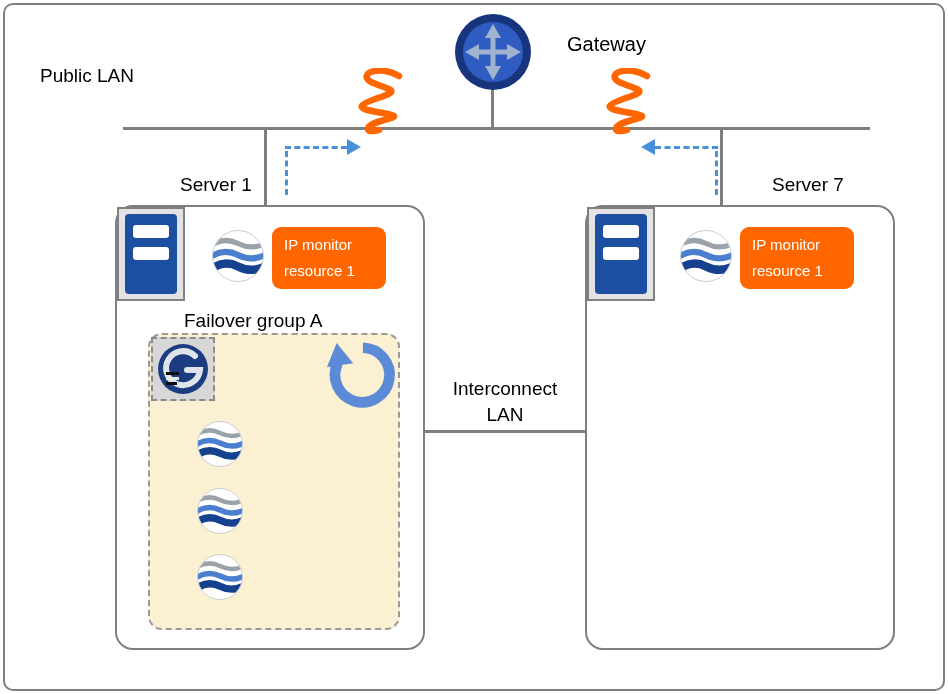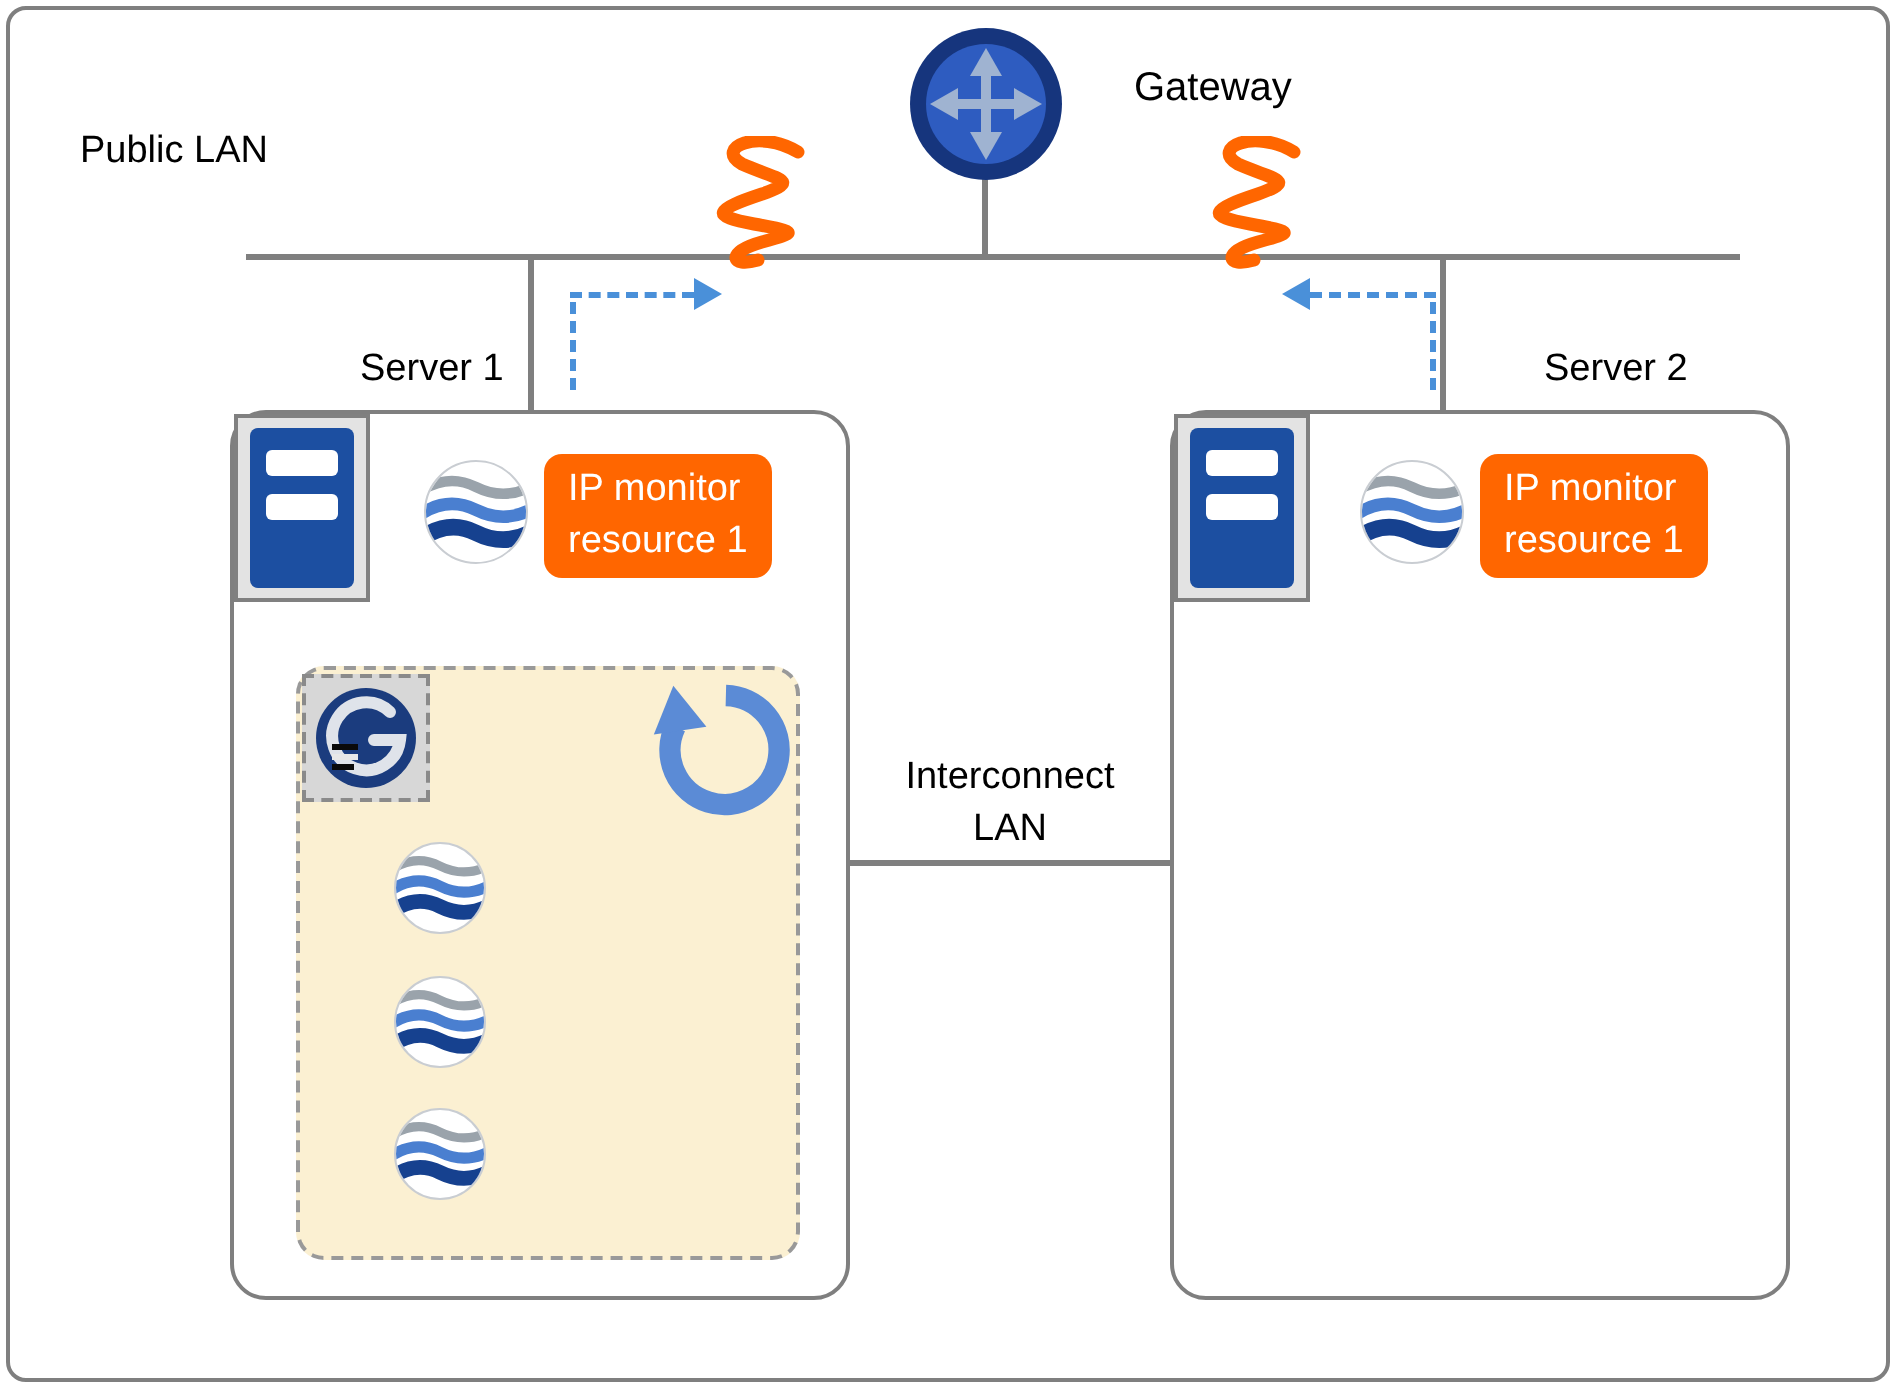--- a/index.html
+++ b/index.html
@@ -14,21 +14,21 @@
                border:2px solid #7f7f7f; border-radius:18px; }
   .server-icon { position:absolute; width:68px; height:94px; background:#e3e3e3;
                  border:2px solid #808080; display:flex; align-items:center; justify-content:center; z-index:3; }
   .tower { width:52px; height:80px; background:#1c4fa1; border-radius:4px;
            padding-top:11px; display:flex; flex-direction:column; gap:9px; align-items:center; }
   .slot  { width:36px; height:13px; background:#fff; border-radius:3px; }
   .wave-icon { position:absolute; border-radius:50%; overflow:hidden; background:#fff;
                border:1px solid #c9cdd2; z-index:3; }
   .wave-icon svg { display:block; width:100%; height:100%; }
   .badge { position:absolute; width:114px; height:62px; background:#ff6600; border-radius:9px;
-           color:#fff; font-size:19px; line-height:26px; padding:5px 0 0 12px; z-index:3; }
+           color:#fff; font-size:15px; line-height:26px; padding:5px 0 0 12px; z-index:3; }
   .groupbox { position:absolute; left:148px; top:333px; width:252px; height:297px;
               background:#fbf0d2; border:2px dashed #999; border-radius:14px; z-index:1; }
   .group-icon { position:absolute; left:151px; top:337px; width:64px; height:64px;
                 background:#d7d7d7; border:2px dashed #8a8a8a; display:flex;
                 align-items:center; justify-content:center; z-index:4; }
   .dash-v { position:absolute; width:0; border-left:3px dashed #4a90d9; z-index:4; }
   .dash-h { position:absolute; height:0; border-top:3px dashed #4a90d9; z-index:4; }
   .arr-right { position:absolute; width:0; height:0; border-top:8px solid transparent;
                border-bottom:8px solid transparent; border-left:14px solid #4a90d9; z-index:4; }
   .arr-left  { position:absolute; width:0; height:0; border-top:8px solid transparent;
@@ -82,21 +82,21 @@
 
   <div class="dash-v" style="left:285px; top:151px; height:44px;"></div>
   <div class="dash-h" style="left:285px; top:146px; width:62px;"></div>
   <div class="arr-right" style="left:347px; top:139px;"></div>
 
   <div class="dash-h" style="left:655px; top:146px; width:63px;"></div>
   <div class="arr-left" style="left:641px; top:139px;"></div>
   <div class="dash-v" style="left:715px; top:151px; height:44px;"></div>
 
   <div class="label" style="left:157px; top:172px;margin-left:23px;">Server 1</div>
-  <div class="label" style="left:772px; top:172px;">Server 2</div>
+  <div class="label" style="left:772px; top:172px;">Server 7</div>
 
   <div class="serverbox" style="left:115px; top:205px;"></div>
   <div class="serverbox" style="left:585px; top:205px;"></div>
 
   <div class="server-icon" style="left:117px; top:207px;">
     <div class="tower">
       <div class="slot"></div>
       <div class="slot"></div>
     </div>
   </div>
@@ -124,20 +124,21 @@
       <path d="M -4 15 Q 10 5 24 12 T 52 11" stroke="#9aa3ab" stroke-width="5" fill="none"></path>
       <path d="M -4 26 Q 10 16 24 23 T 52 22" stroke="#4a7fd0" stroke-width="6" fill="none"></path>
       <path d="M -4 38 Q 10 27 24 34 T 52 33" stroke="#16418f" stroke-width="8" fill="none"></path>
     </svg>
   </div>
   <div class="badge" style="left:740px; top:227px;">
     <div>IP monitor</div>
     <div>resource 1</div>
   </div>
 
+  <div class="label" style="left:184px; top:308px;">Failover group A</div>
   <div class="groupbox"></div>
 
   <div class="group-icon">
     <svg viewBox="0 0 52 52" width="52" height="52">
       <circle cx="26" cy="26" r="25" fill="#1b3c7e"></circle>
       <path d="M 38 13 A 17 17 0 1 0 43 27 L 30 27" fill="none" stroke="#dfe3ea" stroke-width="6" stroke-linecap="round"></path>
       <rect x="9" y="29" width="13" height="3" fill="#0a0a0a"></rect>
       <rect x="9" y="34" width="13" height="3" fill="#e8e8e8"></rect>
       <rect x="9" y="39" width="11" height="3" fill="#0a0a0a"></rect>
     </svg>

